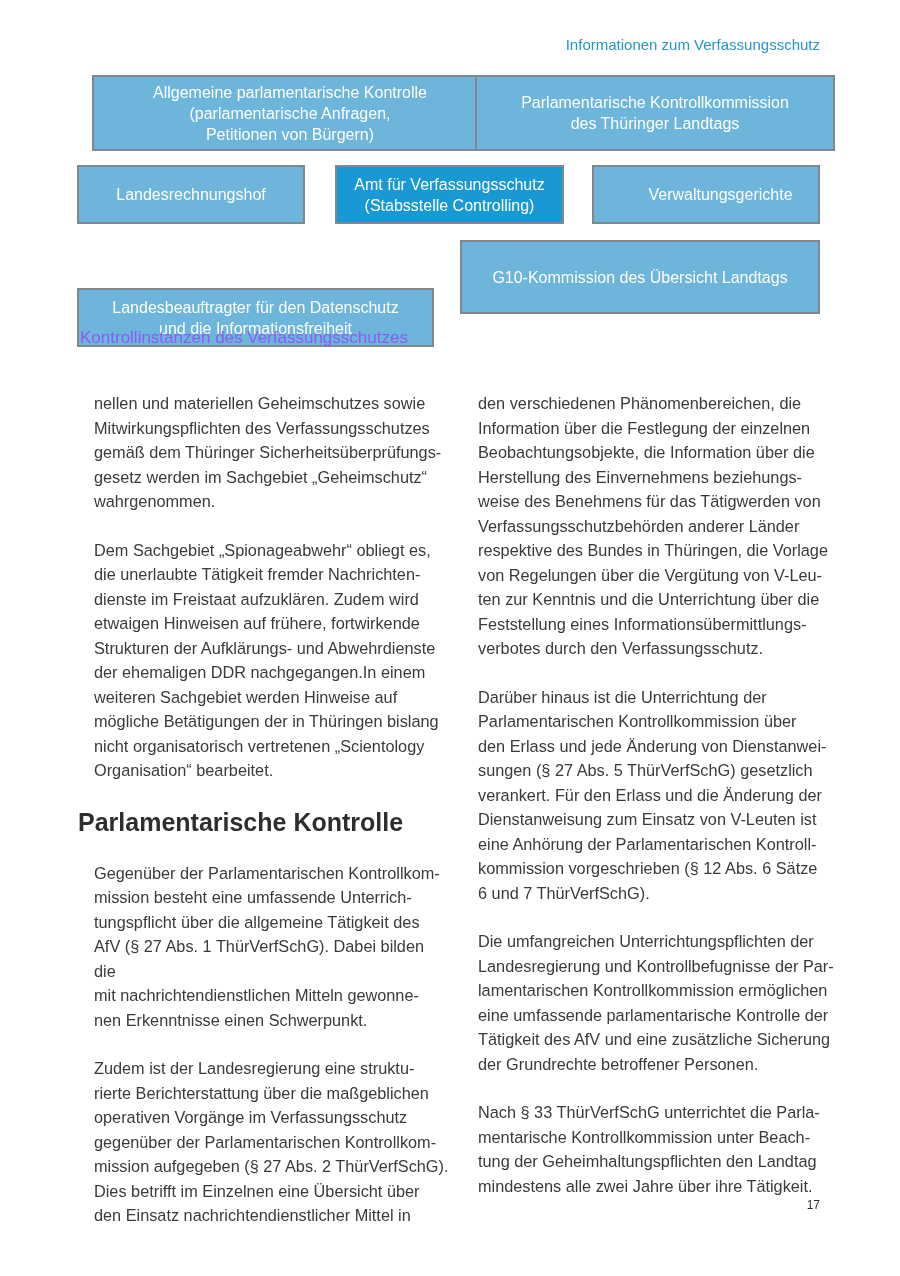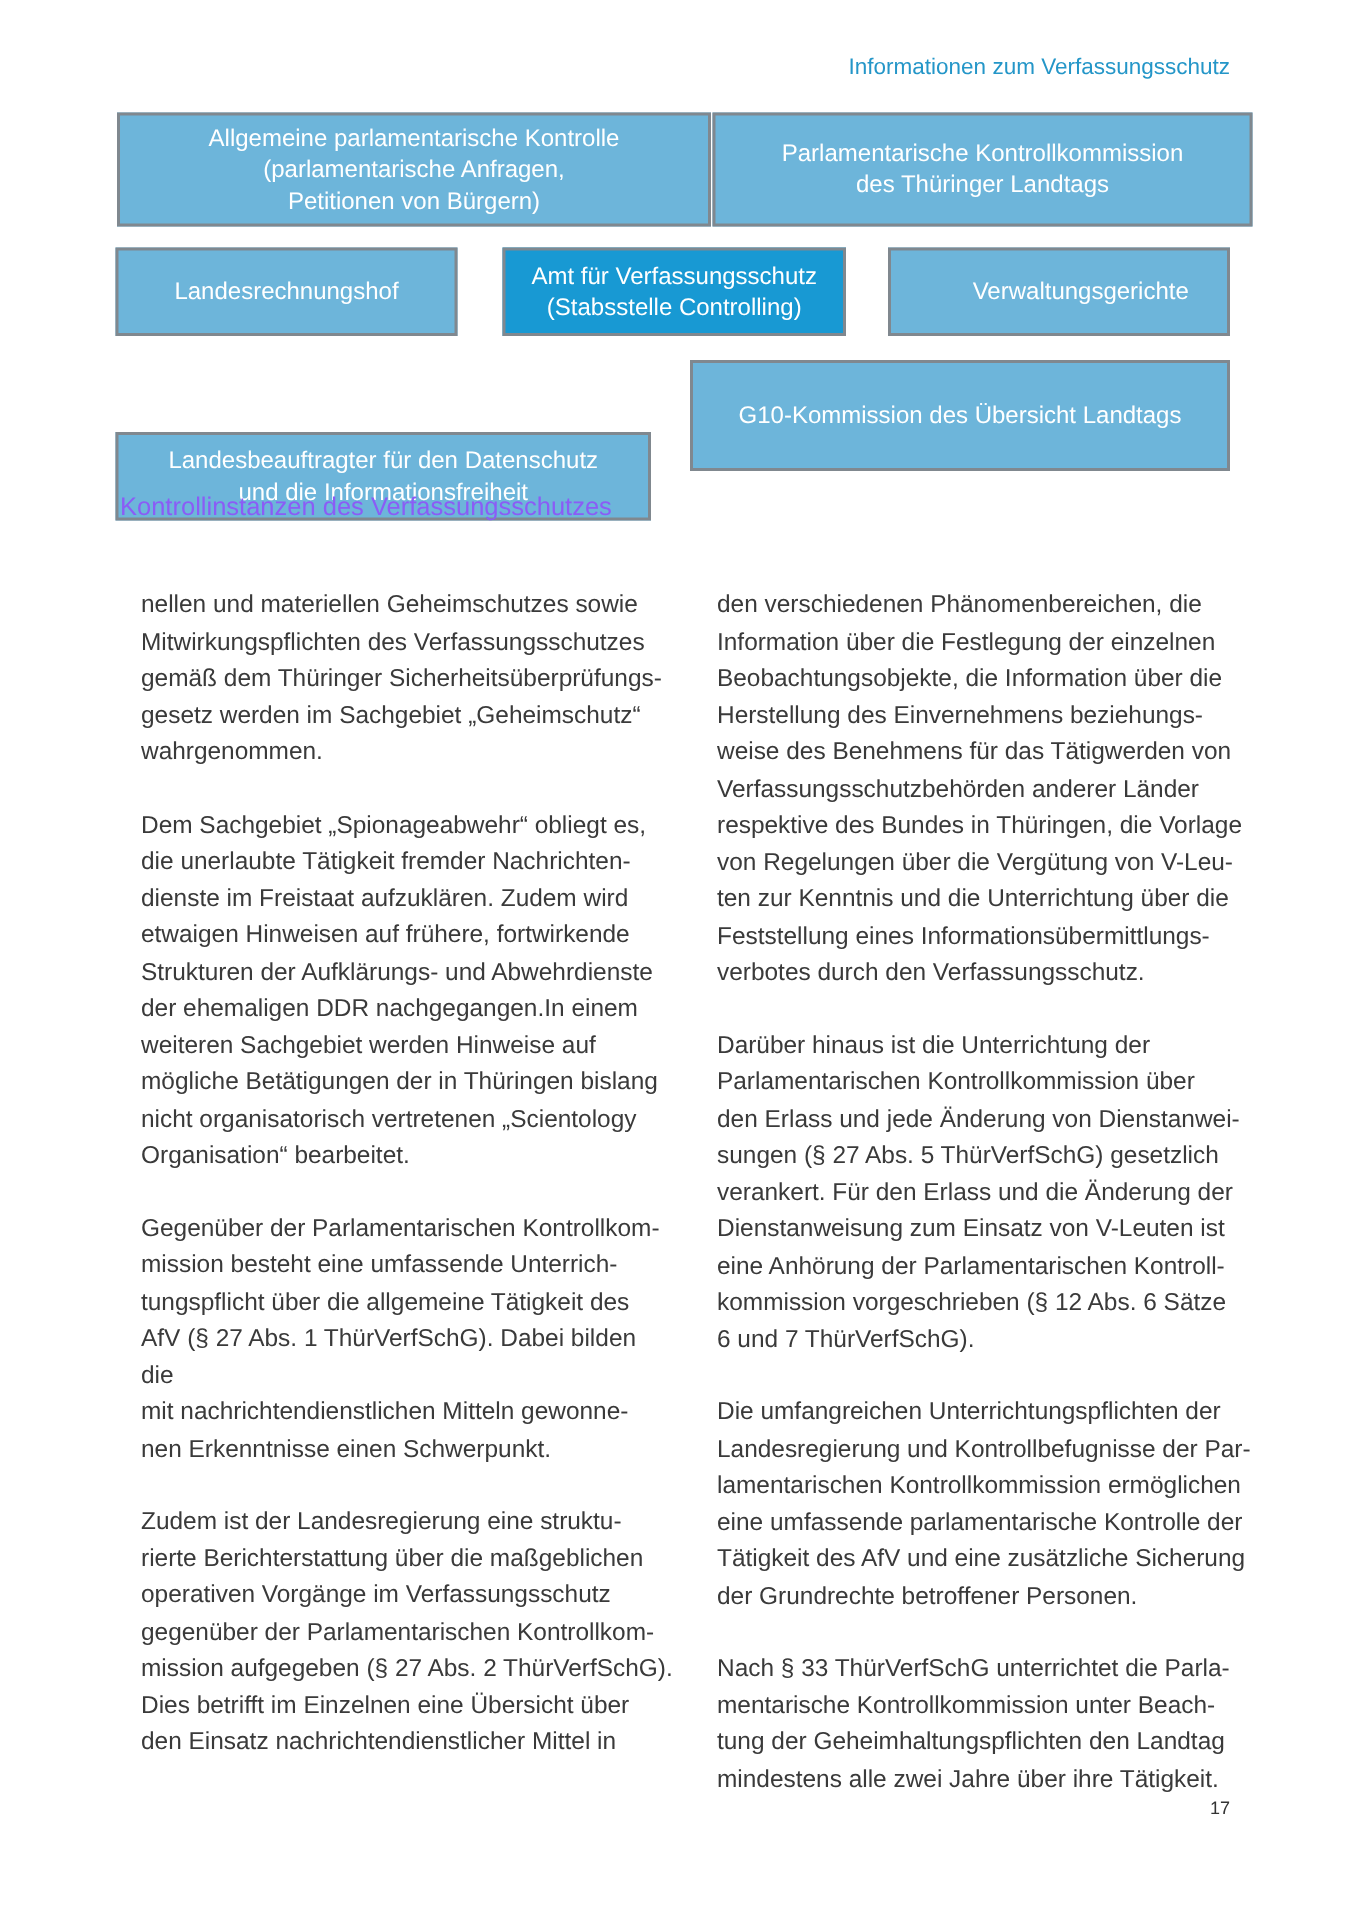--- a/index.html
+++ b/index.html
@@ -28,21 +28,21 @@
     display:flex;
     align-items:center;
     justify-content:center;
     text-align:center;
     font-size:16px;
     line-height:21px;
     white-space:pre-line;
     padding:4px 10px;
   }
   .dbox.dark{background:#1899d3;text-align:center;}
-  .b1{left:78px;top:75px;width:396px;height:76px;}
+  .b1{left:92px;top:75px;width:396px;height:76px;}
   .b2{left:460px;top:75px;width:360px;height:76px;margin-left:15px;}
   .b3{left:77px;top:165px;width:228px;height:59px;}
   .b4{left:335px;top:165px;width:229px;height:59px;}
   .b5{left:592px;top:165px;width:228px;height:59px;padding-left:39px;}
   .b6{left:77px;top:240px;width:357px;height:59px;margin-top:48px;}
   .b7{left:460px;top:240px;width:360px;height:74px;}
   .diagram-caption{
     position:absolute;
     left:80px;top:328px;
     font-size:17px;
@@ -108,20 +108,21 @@
     <p class="para">Dem Sachgebiet „Spionageabwehr“ obliegt es,
 die unerlaubte Tätigkeit fremder Nachrichten-
 dienste im Freistaat aufzuklären. Zudem wird
 etwaigen Hinweisen auf frühere, fortwirkende
 Strukturen der Aufklärungs- und Abwehrdienste
 der ehemaligen DDR nachgegangen.In einem
 weiteren Sachgebiet werden Hinweise auf
 mögliche Betätigungen der in Thüringen bislang
 nicht organisatorisch vertretenen „Scientology
 Organisation“ bearbeitet.</p>
+    <h2 class="section-heading">Parlamentarische Kontrolle</h2>
     <p class="para">Gegenüber der Parlamentarischen Kontrollkom-
 mission besteht eine umfassende Unterrich-
 tungspflicht über die allgemeine Tätigkeit des
 AfV (§ 27 Abs. 1 ThürVerfSchG). Dabei bilden die
 mit nachrichtendienstlichen Mitteln gewonne-
 nen Erkenntnisse einen Schwerpunkt.</p>
     <p class="para">Zudem ist der Landesregierung eine struktu-
 rierte Berichterstattung über die maßgeblichen
 operativen Vorgänge im Verfassungsschutz
 gegenüber der Parlamentarischen Kontrollkom-

